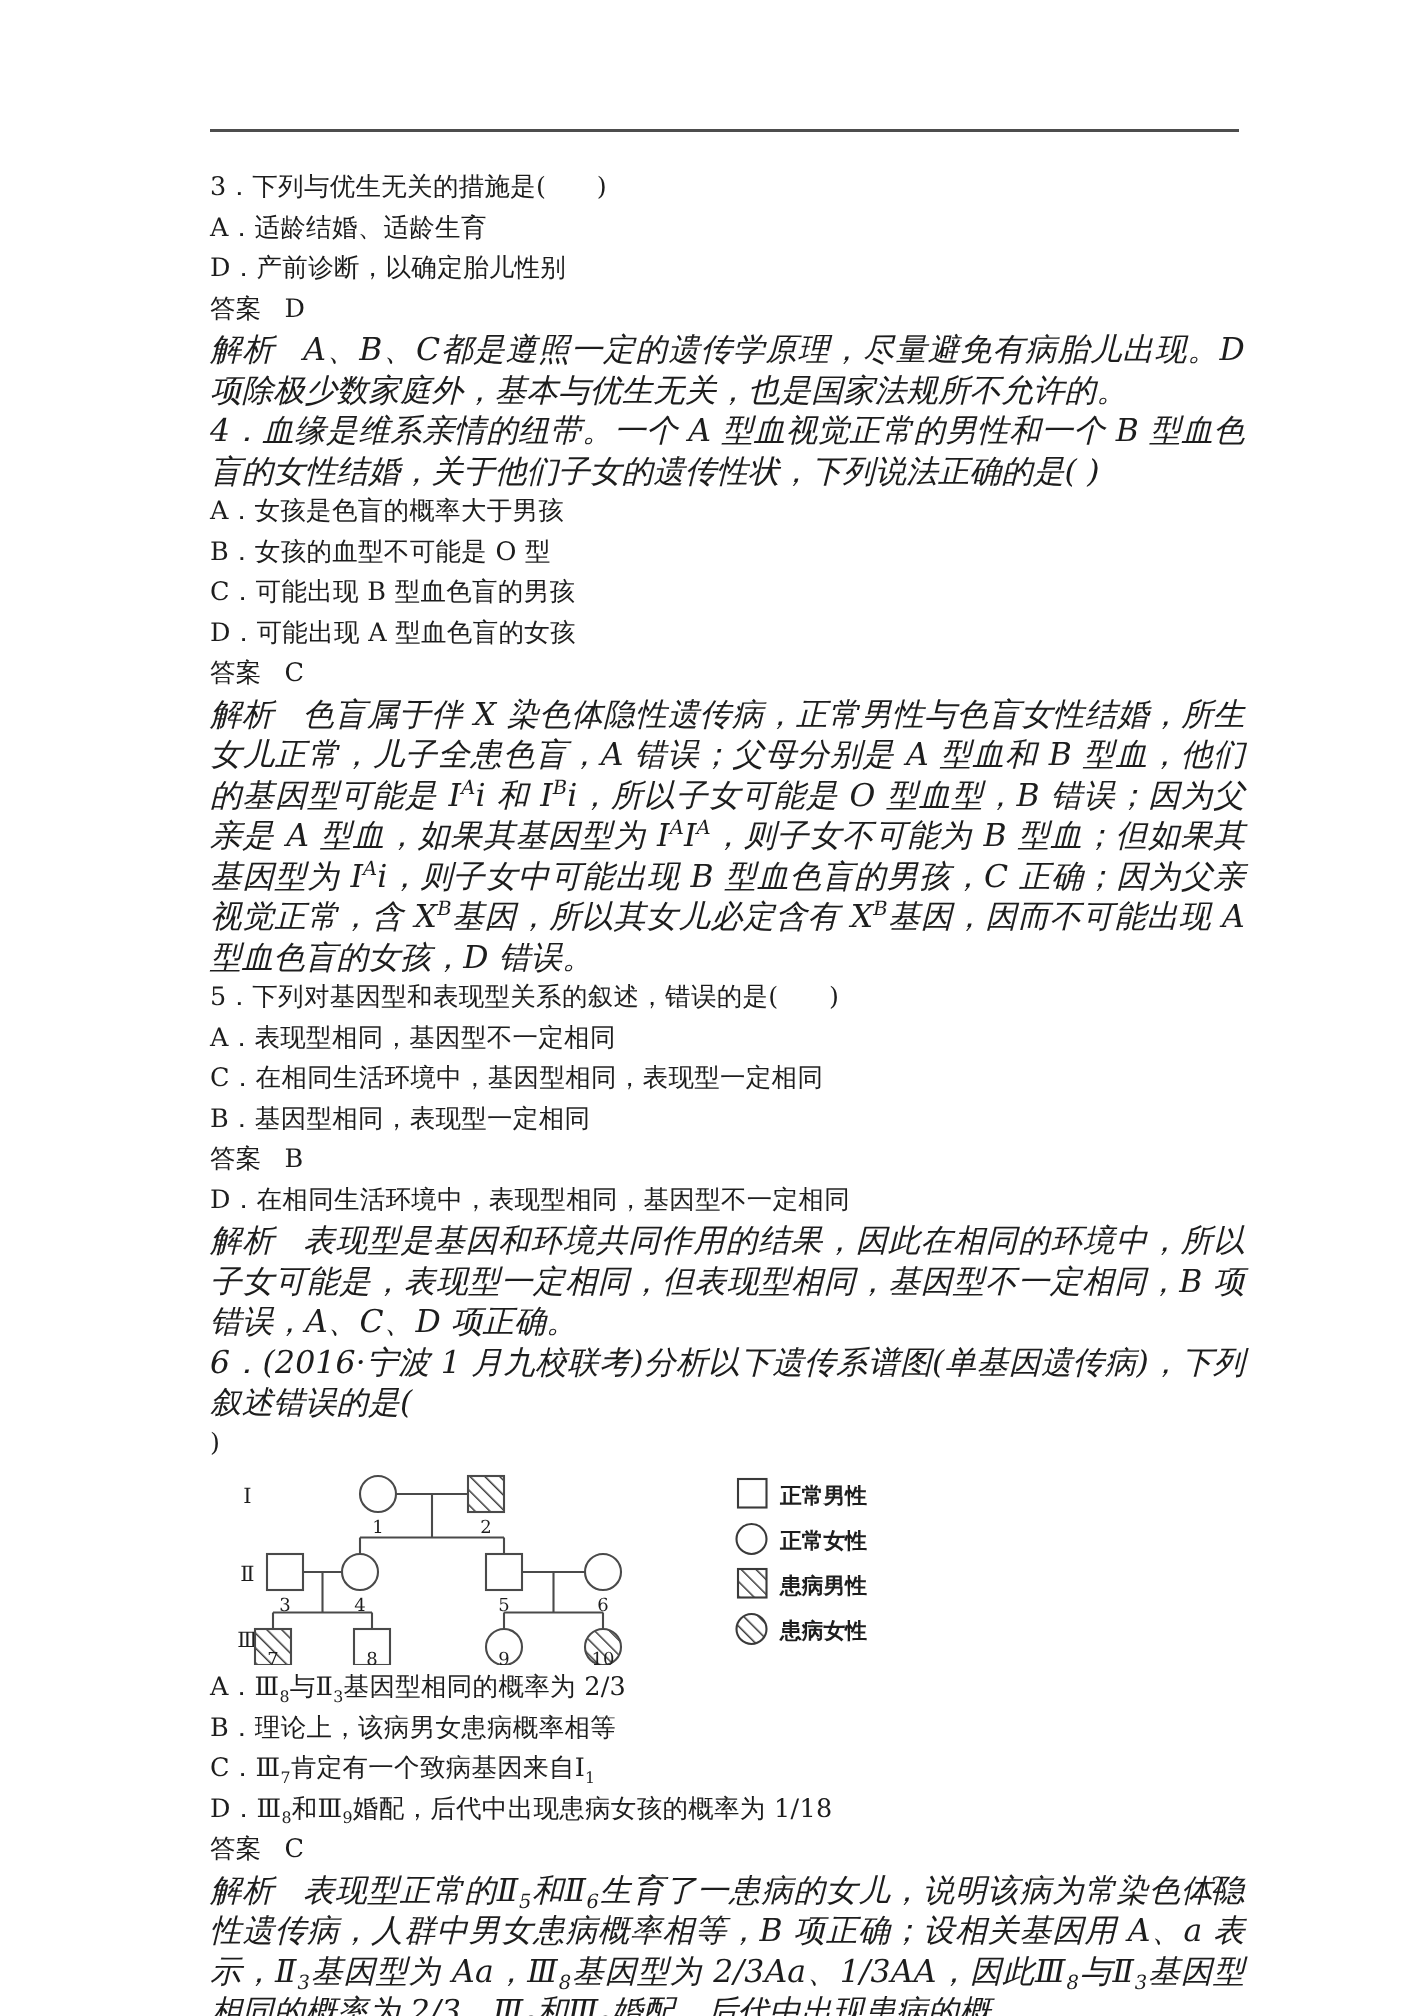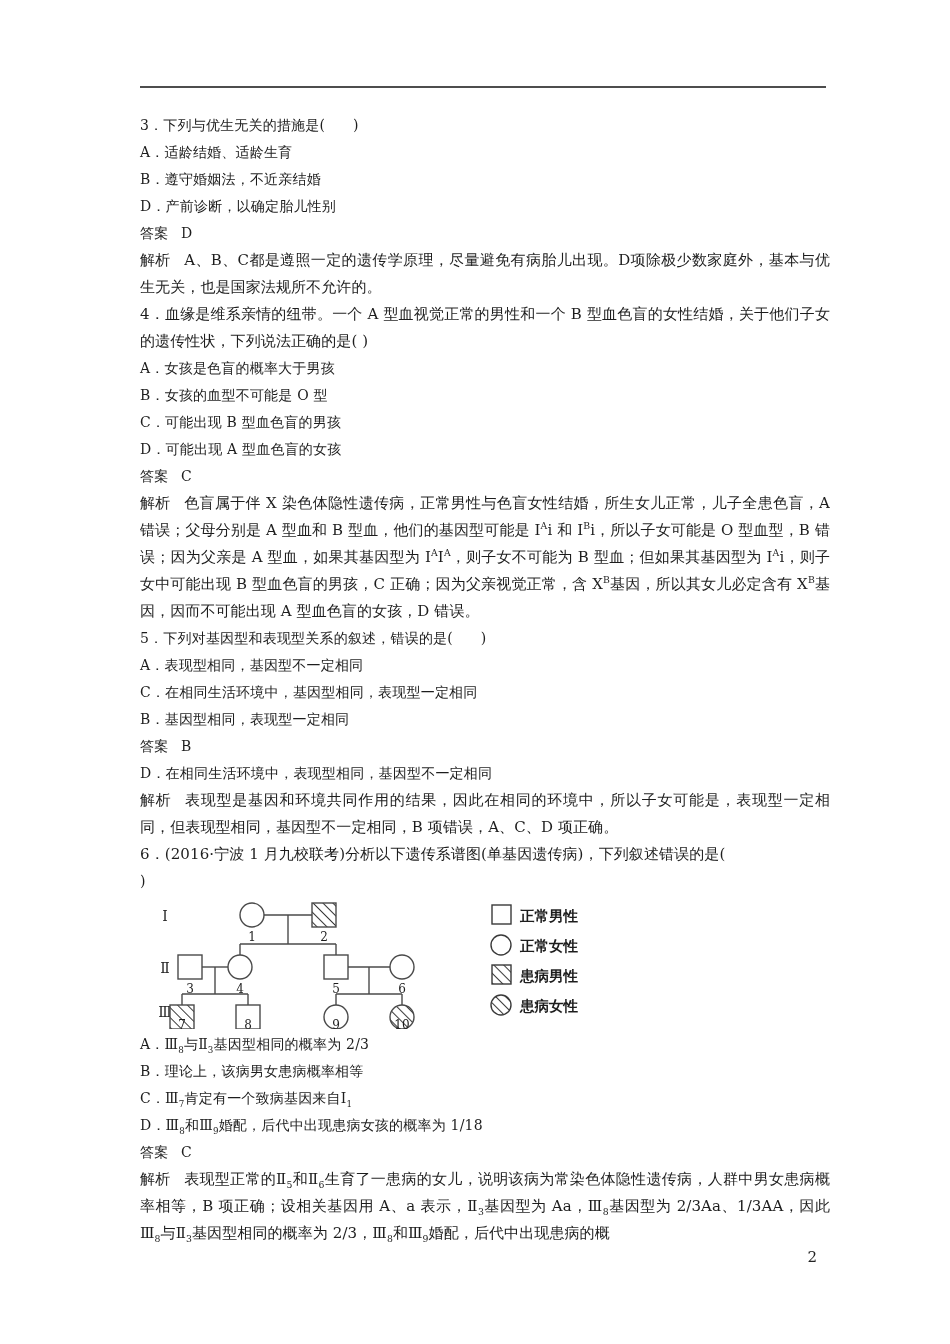--- a/index.html
+++ b/index.html
@@ -26,37 +26,38 @@
     height: 2px;
     background: #4d4d4d;
   }
   .content {
     position: absolute;
     left: 140px;
     top: 112px;
     width: 690px;
   }
   .line {
-    font-size: 14px;
+    font-size: 17px;
     line-height: 27px;
     letter-spacing: 0.2px;
     white-space: pre-wrap;
     text-align: justify;
     color: #1d1d1d;
   }
   .q-line { text-indent: 0; }
   .opt-line { text-indent: 0; }
   .ans-line { text-indent: 0; }
   .exp-block {
-    font-size: 15px;
+    font-size: 21px;
     line-height: 27px;
     text-align: justify;
     text-justify: inter-ideograph;
     color: #1d1d1d;
     letter-spacing: 0.1px;
+    font-style: italic;
   }
   .lbl { margin-right: 0.9em; }
   sup { font-size: 0.62em; vertical-align: super; line-height: 0; }
   sub { font-size: 0.62em; vertical-align: sub; line-height: 0; }
 
   
   .figure {
     position: relative;
     width: 690px;
     height: 130px;
@@ -80,21 +81,20 @@
 <body>
 
 <div id="page">
 
   <div class="rule"></div>
 
   <div class="content">
 
     <div class="line q-line">3．下列与优生无关的措施是(      )</div>
     <div class="line opt-line">A．适龄结婚、适龄生育</div>
-    <div class="line opt-line">B．遵守婚姻法，不近亲结婚</div>
     <div class="line opt-line">D．产前诊断，以确定胎儿性别</div>
     <div class="line ans-line"><span class="lbl">答案</span><span>D</span></div>
     <div class="exp-block"><span class="lbl">解析</span><span>A、B、C都是遵照一定的遗传学原理，尽量避免有病胎儿出现。D项除极少数家庭外，基本与优生无关，也是国家法规所不允许的。</span></div>
 
     <div class="exp-block">4．血缘是维系亲情的纽带。一个 A 型血视觉正常的男性和一个 B 型血色盲的女性结婚，关于他们子女的遗传性状，下列说法正确的是(      )</div>
     <div class="line opt-line">A．女孩是色盲的概率大于男孩</div>
     <div class="line opt-line">B．女孩的血型不可能是 O 型</div>
     <div class="line opt-line">C．可能出现 B 型血色盲的男孩</div>
     <div class="line opt-line">D．可能出现 A 型血色盲的女孩</div>
     <div class="line ans-line"><span class="lbl">答案</span><span>C</span></div>

